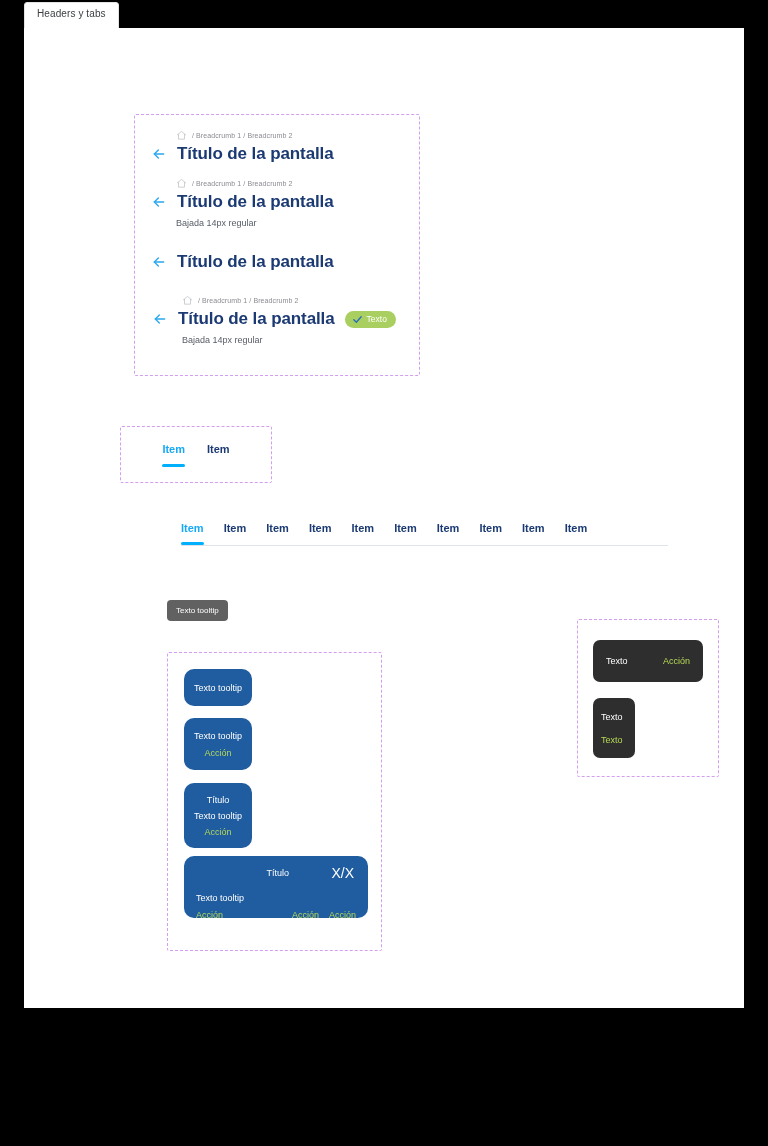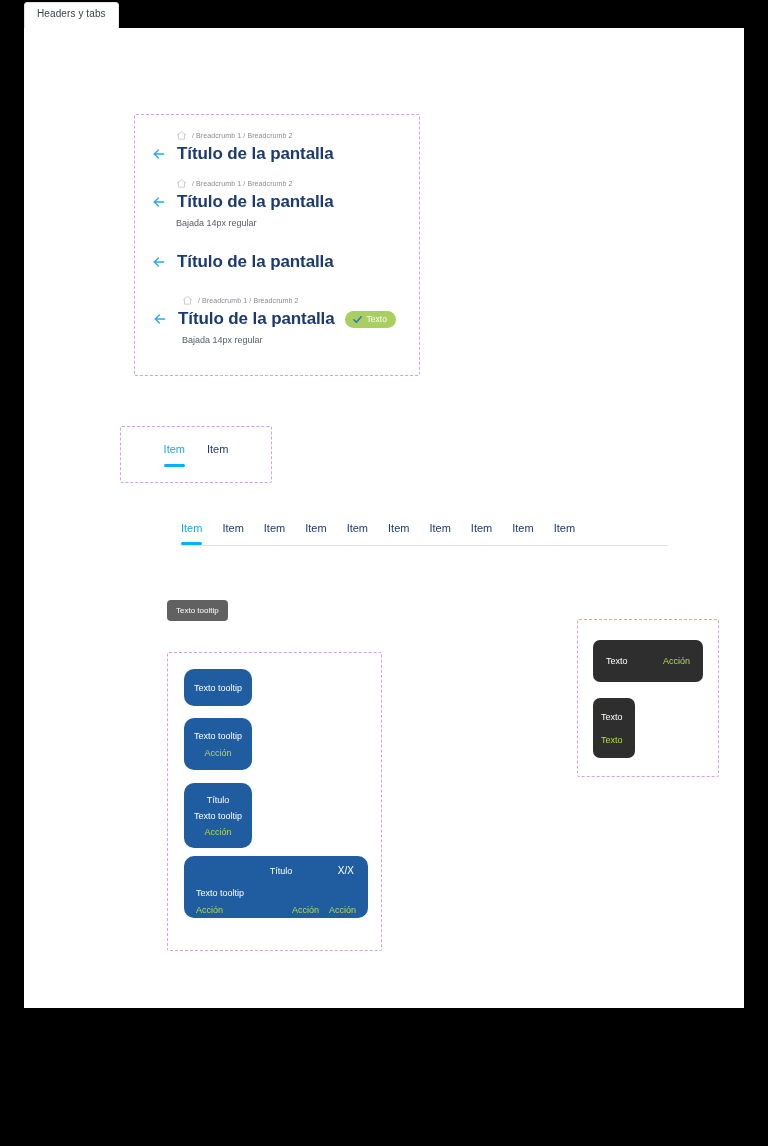--- a/index.html
+++ b/index.html
@@ -89,20 +89,21 @@
     position: absolute; left: 96px; top: 398px; width: 152px; height: 57px;
     display: flex; align-items: center; justify-content: center; gap: 22px;
   }
   .tab {
     position: relative;
     font-size: 11px;
     color: #1b3a73;
     padding-bottom: 12px;
     white-space: nowrap;
     cursor: pointer;
+    font-weight: bold;
   }
   .tab.active { color: #17a9f5; }
   .tab.active::after {
     content: ""; position: absolute;
     left: 0; right: 0; bottom: 0;
     height: 3px; border-radius: 2px;
     background: #00b0ff;
   }
 
   .tabs-wide {
@@ -143,21 +144,21 @@
 
   #snack-b1 { left: 160px; top: 641px; width: 68px; height: 37px;
               display:flex; align-items:center; justify-content:center; }
   #snack-b2 { left: 160px; top: 690px; width: 68px; height: 52px;
               display:flex; flex-direction:column; align-items:center; justify-content:center; gap:7px; }
   #snack-b3 { left: 160px; top: 755px; width: 68px; height: 65px;
               display:flex; flex-direction:column; align-items:center; justify-content:center; gap:6px; }
   #snack-b4 { left: 160px; top: 828px; width: 184px; height: 62px; padding: 9px 12px; }
   .snack-b4-top { display:flex; align-items:center; justify-content:space-between; padding: 0 2px; }
   .snack-b4-top .spacer { width: 26px; }
-  .snack-b4-counter { font-size: 10px; color:#ffffff; }
+  .snack-b4-counter { font-size: 14px; color:#ffffff; }
   .snack-b4-mid { margin-top: 6px; }
   .snack-b4-bottom { display:flex; align-items:center; justify-content:space-between; margin-top: 5px; }
   .snack-b4-right { display:flex; gap: 10px; }
 
   
   #snackbars-dark-frame { left: 553px; top: 591px; width: 142px; height: 158px; }
 
   .snack-dark {
     position: absolute;
     background: #2e2e2e;

